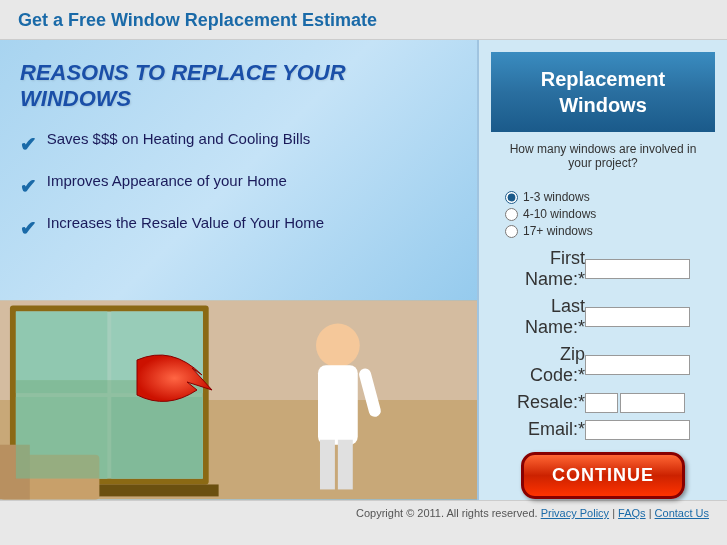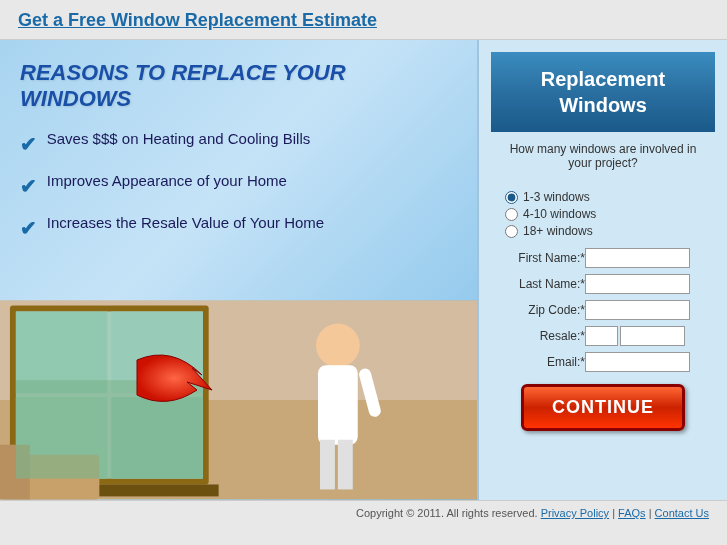--- a/index.html
+++ b/index.html
@@ -14,21 +14,20 @@
     
     #header {
       background: #e8e8e8;
       padding: 10px 18px 8px 18px;
       border-bottom: 1px solid #ccc;
     }
     #header h1 {
       font-size: 18px;
       font-weight: bold;
       color: #1a6aa8;
-      text-decoration: underline;
     }
 
     
     #main {
       display: flex;
       width: 727px;
       height: 460px;
       position: relative;
     }
 
@@ -147,21 +146,21 @@
       align-items: center;
       margin-bottom: 6px;
       font-size: 12px;
     }
 
     .form-label {
       text-align: right;
       width: 80px;
       margin-right: 0;
       color: #333;
-      font-size: 12px;
+      font-size: 18px;
       flex-shrink: 0;
     }
 
     .form-input {
       height: 20px;
       border: 1px solid #999;
       background: white;
       font-size: 11px;
       padding: 1px 3px;
     }
@@ -187,21 +186,21 @@
       margin: 12px auto 0 auto;
       background: linear-gradient(180deg, #ff6633 0%, #cc2200 50%, #ff3300 100%);
       color: white;
       font-size: 18px;
       font-weight: 900;
       border: 3px solid #880000;
       padding: 10px 28px;
       cursor: pointer;
       letter-spacing: 1px;
       text-transform: uppercase;
-      border-radius: 6px;
+      border-radius: 14px;
       box-shadow: 2px 2px 4px rgba(0,0,0,0.4);
     }
 
     
     #footer {
       background: #e8e8e8;
       border-top: 1px solid #ccc;
       padding: 6px 18px;
       text-align: right;
       font-size: 11px;
@@ -314,21 +313,21 @@
         <label class="radio-item">
           <input type="radio" name="windows" value="1-3" checked="" style="">
           <span>1-3 windows</span>
         </label>
         <label class="radio-item">
           <input type="radio" name="windows" value="4-10" style="">
           <span>4-10 windows</span>
         </label>
         <label class="radio-item">
           <input type="radio" name="windows" value="10+" style="">
-          <span>18+ windows</span>
+          <span>17+ windows</span>
         </label>
       </div>
 
       <div class="form-row">
         <label class="form-label">First Name:*</label>
         <input type="text" class="form-input form-input-full" style="">
       </div>
 
       <div class="form-row">
         <label class="form-label">Last Name:*</label>

